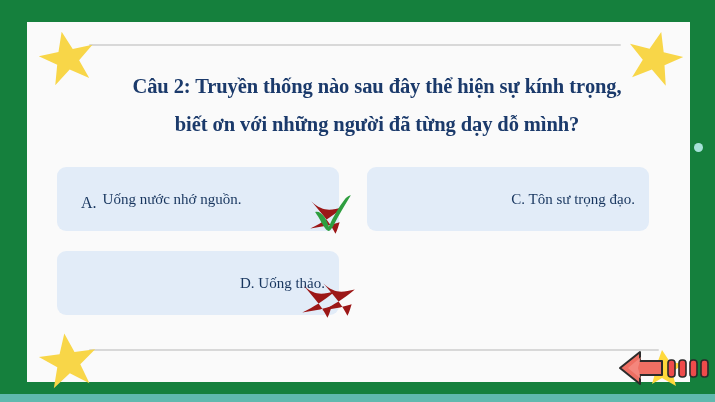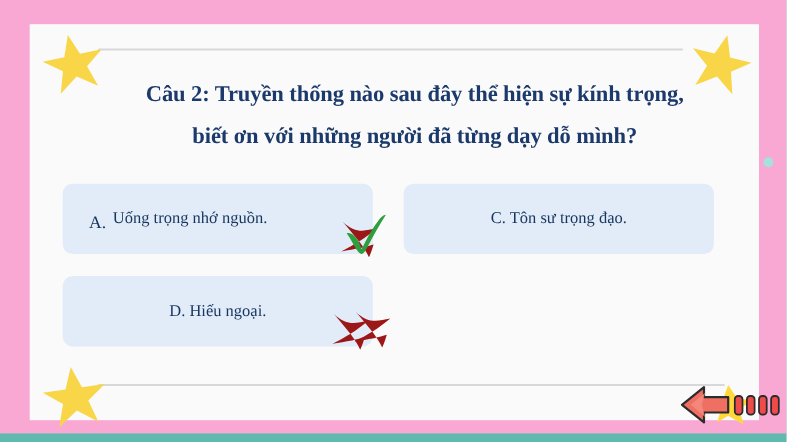--- a/index.html
+++ b/index.html
@@ -10,21 +10,21 @@
     overflow: hidden;
     background: #7ed3c7;
     font-family: "Liberation Serif", "DejaVu Serif", serif;
     position: relative;
   }
 
   
   #slide {
     position: absolute;
     inset: 0;
-    background: #f9a8d4;
+    background: #15803d;
   }
 
   #bottom-strip {
     position: absolute;
     left: 0; right: 0; bottom: 0;
     height: 8px;
     background: #5fb9ae;
   }
 
   #edge-dot {
@@ -96,21 +96,21 @@
     column-gap: 28px;
     row-gap: 20px;
   }
 
   .answer {
     position: relative;
     background: #e2ecf8;
     border-radius: 9px;
     display: flex;
     align-items: center;
-    justify-content: center;
+    justify-content: flex-end;
     padding: 4px 14px;
     color: #17355e;
     font-size: 15px;
     line-height: 1.5;
     text-align: center;
   }
 
   .answer .atext { display: block; }
 
   
@@ -180,30 +180,30 @@
 
     <div id="question">
       <span class="qline">Câu 2: Truyền thống nào sau đây thể hiện sự kính trọng,</span>
       <span class="qline">biết ơn với những người đã từng dạy dỗ mình?</span>
     </div>
 
     <div id="answers">
 
       <div class="answer opt-a">
         <span class="alabel">A.</span>
-        <span class="atext">Uống trọng nhớ nguồn.</span>
+        <span class="atext">Uống nước nhớ nguồn.</span>
       </div>
 
       <div class="answer opt-c">
         <span class="atext">C. Tôn sư trọng đạo.</span>
       </div>
 
 
       <div class="answer opt-d">
-        <span class="atext">D. Hiếu ngoại.</span>
+        <span class="atext">D. Uống thảo.</span>
       </div>
 
       <div class="mark" id="mark-a">
         <svg width="42" height="42" viewBox="0 0 40 40">
           <path d="M6 6 C12 13 17 19 21 24 C24 28 27 33 29 37 C31 33 32 29 33 26
                    C30 27 26 28 22 29 C16 30 11 31 5 32 C11 29 16 26 21 23
                    C26 20 31 16 36 12 C31 13 27 14 23 14 C18 14 12 12 6 6 Z" fill="#9c1717"></path>
         </svg>
       </div>
 

